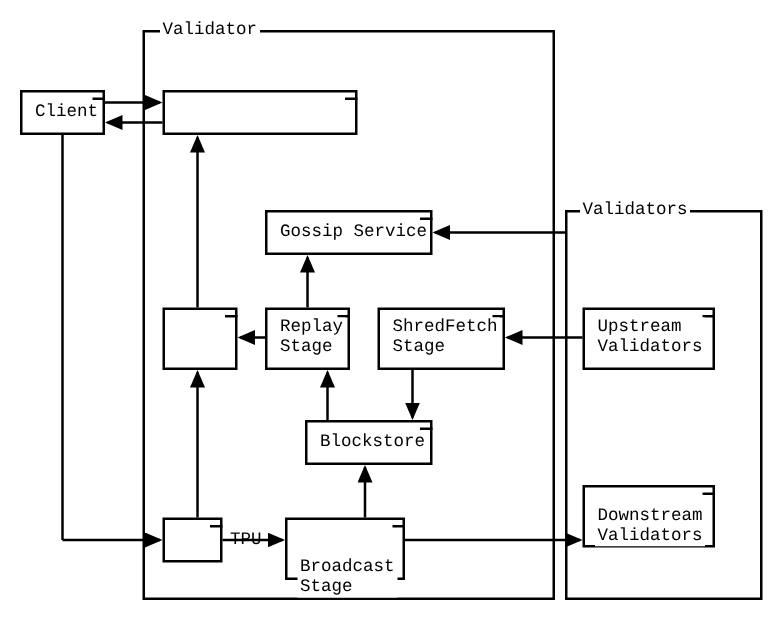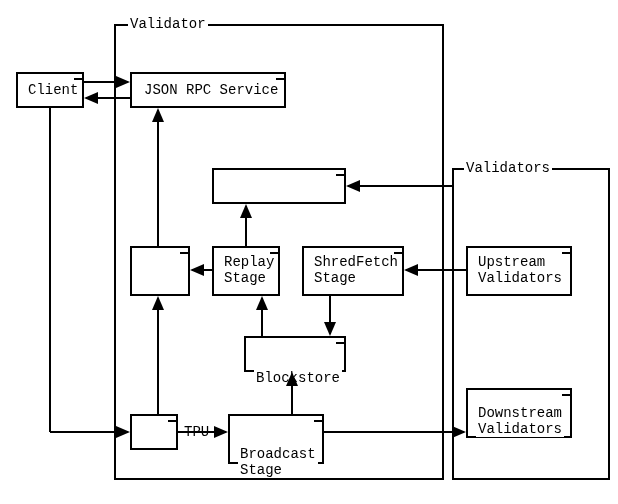--- a/index.html
+++ b/index.html
@@ -58,41 +58,41 @@
 
   <div class="box" style="left:452px; top:168px; width:158px; height:312px;"></div>
   <div class="lbl" style="left:464px; top:160px;">Validators</div>
 
   <div class="box" style="left:16px; top:72px; width:68px; height:36px;"></div>
   <div class="notch" style="left:74px; top:78px;"></div>
   <div class="lbl" style="left:26px; top:82px;">Client</div>
 
   <div class="box" style="left:130px; top:72px; width:156px; height:36px;"></div>
   <div class="notch" style="left:276px; top:78px;"></div>
-  <div class="lbl" style="left:142px; top:82px;">JSON RPC Service</div>
 
   <div class="box" style="left:212px; top:168px; width:134px; height:36px;"></div>
   <div class="notch" style="left:336px; top:174px;"></div>
+  <div class="lbl" style="left:222px; top:178px;">Gossip Service</div>
 
   <div class="box" style="left:130px; top:246px; width:60px; height:50px;"></div>
   <div class="notch" style="left:180px; top:252px;"></div>
 
   <div class="box" style="left:212px; top:246px; width:68px; height:50px;"></div>
   <div class="notch" style="left:270px; top:252px;"></div>
   <div class="lbl" style="left:222px; top:254px;">Replay
 Stage</div>
 
   <div class="box" style="left:302px; top:246px; width:102px; height:50px;"></div>
   <div class="notch" style="left:394px; top:252px;"></div>
   <div class="lbl" style="left:312px; top:254px;">ShredFetch
 Stage</div>
 
   <div class="box" style="left:244px; top:336px; width:102px; height:36px;"></div>
   <div class="notch" style="left:336px; top:342px;"></div>
-  <div class="lbl" style="left:254px; top:346px;margin-top:24px;">Blockstore</div>
+  <div class="lbl" style="left:254px; top:346px;">Blockstore</div>
 
   <div class="box" style="left:130px; top:414px; width:48px; height:36px;"></div>
   <div class="notch" style="left:168px; top:420px;"></div>
   <div class="lbl" style="left:142px; top:424px;margin-left:40px;">TPU</div>
 
   <div class="box" style="left:228px; top:414px; width:96px; height:50px;"></div>
   <div class="notch" style="left:314px; top:420px;"></div>
   <div class="lbl" style="left:238px; top:422px;margin-top:24px;">Broadcast
 Stage</div>
 

